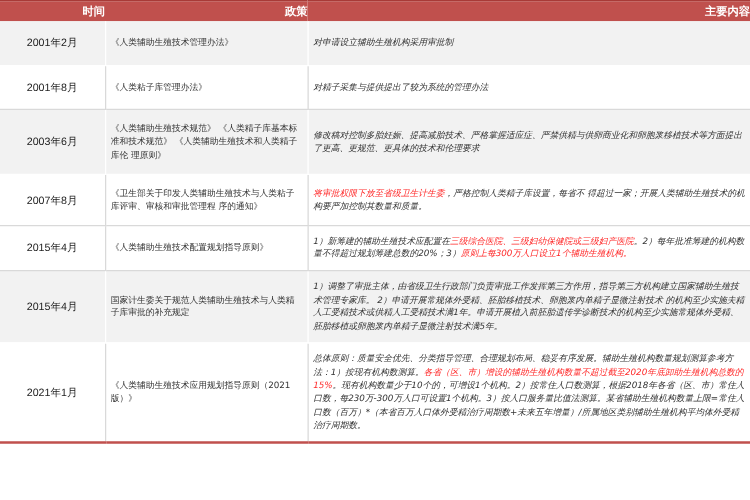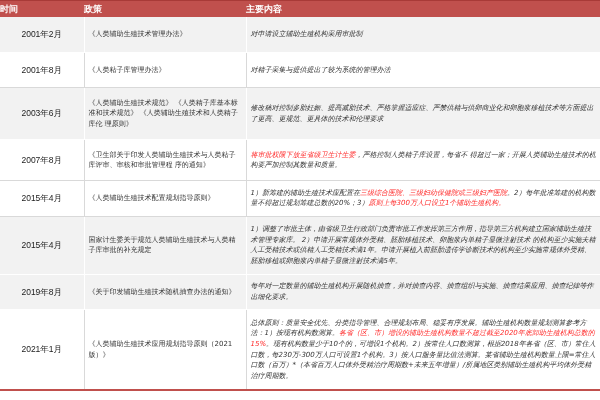--- a/index.html
+++ b/index.html
@@ -3,21 +3,21 @@
 <meta charset="utf-8">
 <style>
   html, body { margin: 0; padding: 0; background: #ffffff; }
   body { width: 600px; height: 400px; overflow: hidden; font-family: "DejaVu Sans", sans-serif; }
   table.policy { border-collapse: collapse; width: 600px; table-layout: fixed; }
   col.c-time { width: 84px; }
   col.c-policy { width: 162px; }
   col.c-content { width: 354px; }
   thead th {
     background: #c0504d; color: #ffffff; font-weight: bold;
-    font-size: 9px; height: 16px; padding: 0; text-align: left;
+    font-size: 9px; height: 16px; padding: 0; text-align: right;
     border-top: 1px solid #a83a37;
   }
   tbody td {
     font-size: 7px; line-height: 10.6px; color: #333333;
     vertical-align: middle; padding: 1px 4px;
     border-bottom: 1px solid #ffffff;
     border-right: 1px solid #ffffff;
   }
   tbody td.time {
     text-align: center; font-family: "Liberation Sans", sans-serif;
@@ -70,24 +70,19 @@
     <tr class="even" style="height:35px">
       <td class="time">2015年4月</td>
       <td>《人类辅助生殖技术配置规划指导原则》</td>
       <td><span class="seg">1）新筹建的辅助生殖技术应配置在</span><span class="seg red">三级综合医院、三级妇幼保健院或三级妇产医院</span><span class="seg">。2）每年批准筹建的机构数量不得超过规划筹建总数的20%；3）</span><span class="seg red">原则上每300万人口设立1个辅助生殖机构。</span></td>
     </tr>
     <tr class="odd" style="height:58px">
       <td class="time">2015年4月</td>
       <td>国家计生委关于规范人类辅助生殖技术与人类精子库审批的补充规定</td>
       <td><span class="seg">1）调整了审批主体，由省级卫生行政部门负责审批工作发挥第三方作用，指导第三方机构建立国家辅助生殖技术管理专家库。 2）申请开展常规体外受精、胚胎移植技术、卵胞浆内单精子显微注射技术 的机构至少实施夫精人工受精技术或供精人工受精技术满1年。申请开展植入前胚胎遗传学诊断技术的机构至少实施常规体外受精、胚胎移植或卵胞浆内单精子显微注射技术满5年。</span></td>
     </tr>
-    <tr class="odd" style="height:24px">
-      <td class="time">2019年8月</td>
-      <td>《关于印发辅助生殖技术随机抽查办法的通知》</td>
-      <td><span class="seg">每年对一定数量的辅助生殖机构开展随机抽查，并对抽查内容、抽查组织与实施、抽查结果应用、抽查纪律等作出细化要求。</span></td>
-    </tr>
     <tr class="even" style="height:80px">
       <td class="time">2021年1月</td>
       <td>《人类辅助生殖技术应用规划指导原则（2021版）》</td>
       <td><span class="seg">总体原则：质量安全优先、分类指导管理、合理规划布局、稳妥有序发展。辅助生殖机构数量规划测算参考方法：1）按现有机构数测算。</span><span class="seg red">各省（区、市）增设的辅助生殖机构数量不超过截至2020年底卸助生殖机构总数的15%</span><span class="seg">。现有机构数量少于10个的，可增设1个机构。2）按常住人口数测算，根据2018年各省（区、市）常住人口数，每230万-300万人口可设置1个机构。3）按人口服务量比值法测算。某省辅助生殖机构数量上限=常住人口数（百万）*（本省百万人口体外受精治疗周期数+未来五年增量）/所属地区类别辅助生殖机构平均体外受精治疗周期数。</span></td>
     </tr>
   </tbody>
 </table>
 
 </body></html>

